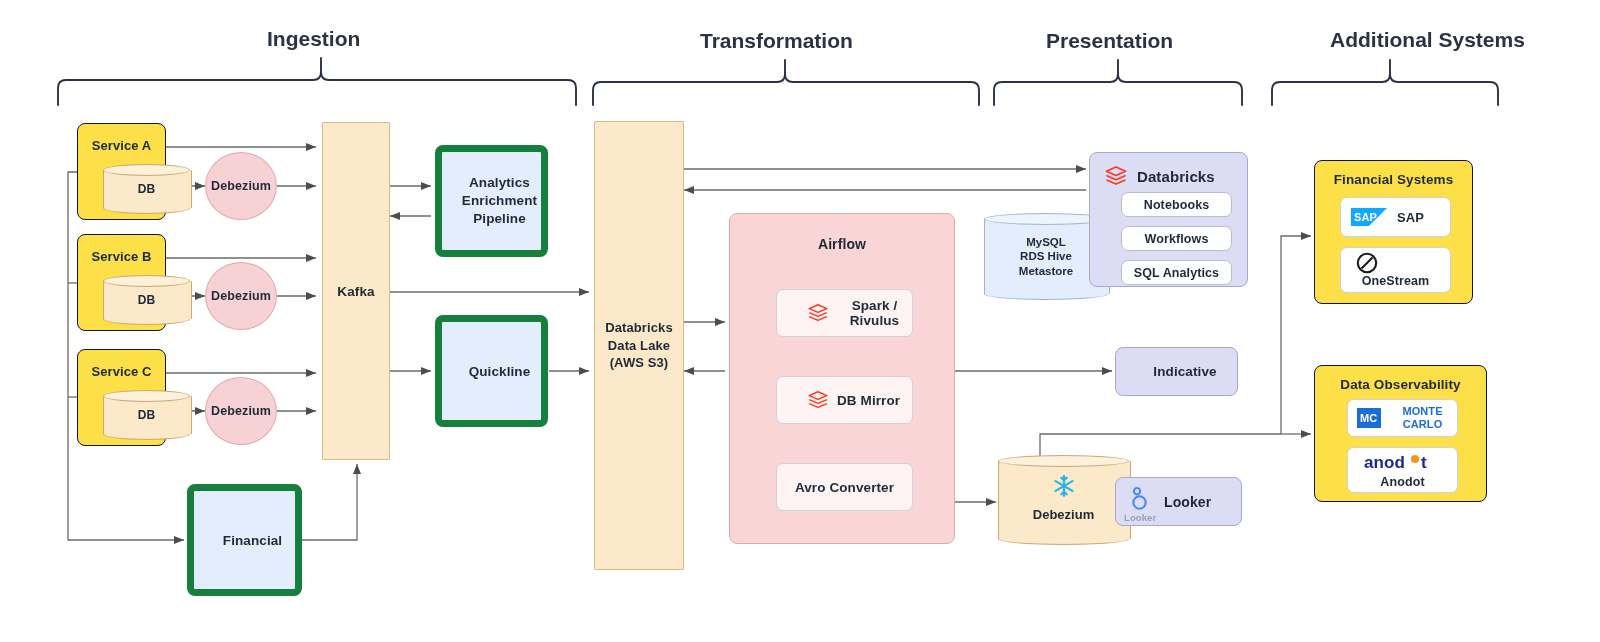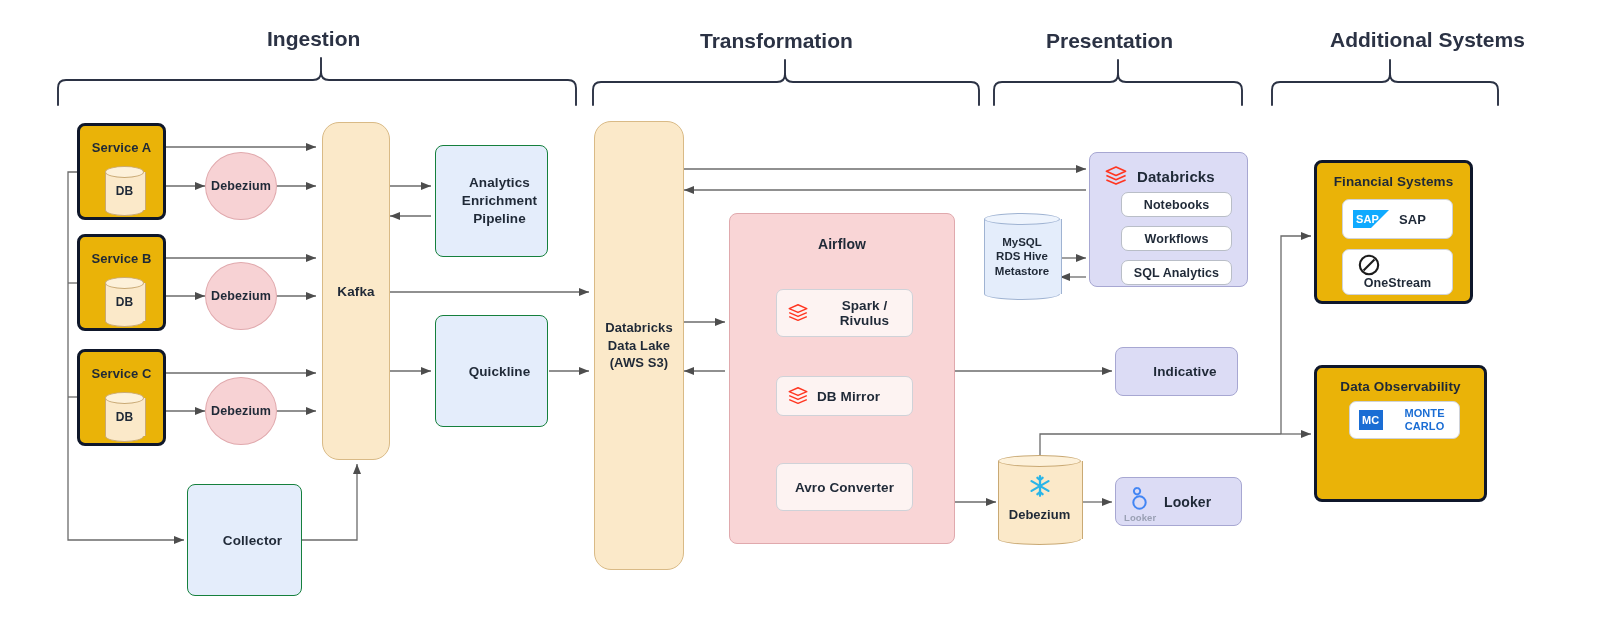--- a/index.html
+++ b/index.html
@@ -7,50 +7,50 @@
   body{font-family:"Liberation Sans",sans-serif;-webkit-font-smoothing:antialiased;}
   #stage{position:relative;width:1600px;height:642px;background:#fff;overflow:hidden;}
 
   .svg-layer{position:absolute;left:0;top:0;width:1600px;height:642px;pointer-events:none;}
 
   .node{position:absolute;box-sizing:border-box;display:flex;align-items:center;justify-content:center;
         text-align:center;color:#1f2937;font-weight:bold;letter-spacing:.1px;}
   .group-title{position:absolute;font-weight:bold;color:#2b3244;white-space:nowrap;}
 
   
-  .green  {background:#eab308;border:3px solid #0f172a;border-radius:8px;}
-  .yellow {background:#fbe9c9;border:1px solid #d9ba86;border-radius:17px;}
-  .blue   {background:#e4edfb;border:1px solid #15803d;border-radius:8px;padding-left:16px;}
+  .green  {background:#fde047;border:1px solid #0f172a;border-radius:8px;}
+  .yellow {background:#fbe9c9;border:1px solid #d9ba86;border-radius:1px;}
+  .blue   {background:#e4edfb;border:7px solid #15803d;border-radius:8px;padding-left:16px;}
   .purple {background:#dcdcf5;border:1px solid #a7a7d2;border-radius:8px;}
   .pink   {background:#f9d5d6;border:1px solid #e0a9ad;border-radius:8px;}
   .pinkell{background:#f7d2d4;border:1px solid #e0a9ad;border-radius:50%;}
   .whitecard{background:#fdf3f2;border:1px solid #cfd2d8;border-radius:7px;}
   .whitecard2{background:#ffffff;border:1px solid #b9bec7;border-radius:7px;}
   .whitecard3{background:#ffffff;border:1px solid #cfd2d8;border-radius:7px;}
 
   .svc-title{position:absolute;left:0;right:0;top:14px;font-size:13px;font-weight:bold;color:#1f2937;}
-  .cyl{position:absolute;}
+  .cyl{position:absolute;padding-left:48px;}
   .cyl .body{position:absolute;left:0;top:6px;width:100%;height:calc(100% - 12px);
              background:#fbe9c9;border-left:1px solid #c9a974;border-right:1px solid #c9a974;}
   .cyl .top{position:absolute;left:0;top:0;width:100%;height:12px;border-radius:50%;
             background:#fdf1da;border:1px solid #c9a974;box-sizing:border-box;}
   .cyl .bot{position:absolute;left:0;bottom:0;width:100%;height:12px;border-radius:50%;
             background:#fbe9c9;border:1px solid #c9a974;box-sizing:border-box;}
   .cyl .lbl{position:absolute;left:0;right:0;top:50%;transform:translateY(-50%);
             text-align:center;font-size:12px;font-weight:bold;color:#1f2937;}
 
   .cylblue .body{background:#e4edfb;border-left:1px solid #9fb3d2;border-right:1px solid #9fb3d2;}
   .cylblue .top{background:#eef4fd;border:1px solid #9fb3d2;}
   .cylblue .bot{background:#e4edfb;border:1px solid #9fb3d2;}
 
   .sub{position:absolute;box-sizing:border-box;display:flex;align-items:center;
        justify-content:center;font-size:12.5px;font-weight:bold;color:#1f2937;}
 
   .rowcard{position:absolute;box-sizing:border-box;display:flex;align-items:center;
-           gap:8px;padding-left:10px;font-size:13.5px;font-weight:bold;color:#1f2937;}
+           gap:8px;padding-left:30px;font-size:13.5px;font-weight:bold;color:#1f2937;}
 
   .boxtitle{position:absolute;left:0;right:0;top:11px;text-align:center;
             font-size:13.5px;font-weight:bold;color:#1f2937;}
   .titlerow{position:absolute;display:flex;align-items:center;gap:9px;}
   .titlerow span{font-size:15px;font-weight:bold;color:#1f2937;}
 
   .logo-badge{display:flex;align-items:center;justify-content:center;}
 </style>
 </head>
 <body>
@@ -160,21 +160,21 @@
       <div class="bot"></div>
         <div class="body"></div>
         <div class="top"></div>
       <div class="lbl">DB</div>
     </div>
   </div>
   <div class="node pinkell" style="left:205px;top:377px;width:72px;height:68px;font-size:12.5px;">Debezium</div>
 
   <div class="node yellow" style="left:322px;top:122px;width:68px;height:338px;font-size:13.5px;">Kafka</div>
 
-  <div class="node blue" style="left:187px;top:484px;width:115px;height:112px;font-size:13.5px;">Collector</div>
+  <div class="node blue" style="left:187px;top:484px;width:115px;height:112px;font-size:13.5px;">Financial</div>
 
   <div class="node blue" style="left:435px;top:145px;width:113px;height:112px;font-size:13.5px;line-height:1.35;">
     <div>
       <div>Analytics</div>
       <div>Enrichment</div>
       <div>Pipeline</div>
     </div>
   </div>
 
   <div class="node blue" style="left:435px;top:315px;width:113px;height:112px;font-size:13.5px;">Quickline</div>
@@ -196,21 +196,21 @@
           <g fill="none" stroke="#ff3621" stroke-width="1.5" stroke-linejoin="round">
             <path d="M2.4 7.2 L12 3 L21.6 7.2 L12 11.4 Z"></path>
             <path d="M2.4 11.6 L12 15.8 L21.6 11.6"></path>
             <path d="M2.4 15.9 L12 20.1 L21.6 15.9"></path>
           </g>
         </svg>
       </span>
       <span>Spark / Rivulus</span>
     </div>
 
-    <div class="rowcard whitecard" style="left:46px;top:162px;width:137px;height:40px;">
+    <div class="rowcard whitecard" style="left:46px;top:162px;width:137px;height:48px;">
       <span class="logo-badge">
         <svg width="22" height="22" viewBox="0 0 24 24">
           <g fill="none" stroke="#ff3621" stroke-width="1.5" stroke-linejoin="round">
             <path d="M2.4 7.2 L12 3 L21.6 7.2 L12 11.4 Z"></path>
             <path d="M2.4 11.6 L12 15.8 L21.6 11.6"></path>
             <path d="M2.4 15.9 L12 20.1 L21.6 15.9"></path>
           </g>
         </svg>
       </span>
       <span>DB Mirror</span>
@@ -309,15 +309,25 @@
     <div class="boxtitle">Data Observability</div>
     <div class="rowcard whitecard3" style="left:32px;top:33px;width:111px;height:38px;padding-left:9px;gap:7px;">
       <span class="logo-badge">
         <svg width="24" height="22" viewBox="0 0 24 22">
           <rect x="0" y="1" width="24" height="20" fill="#1a6dd4"></rect>
           <text x="3" y="15" font-family="'Liberation Sans',sans-serif" font-size="11" font-weight="bold" fill="#ffffff">MC</text>
         </svg>
       </span>
       <span style="font-size:11px;line-height:1.15;color:#1a6dd4;white-space:pre-line;">MONTE CARLO</span>
     </div>
+    <div class="whitecard3" style="position:absolute;left:32px;top:81px;width:111px;height:46px;box-sizing:border-box;">
+      <span class="logo-badge" style="position:absolute;left:0;right:0;top:5px;justify-content:center;">
+        <svg width="78" height="19" viewBox="0 0 78 19">
+          <text x="0" y="15" font-family="'Liberation Sans',sans-serif" font-size="17" font-weight="bold" fill="#1b2a8c">anod</text>
+          <circle cx="51" cy="6" r="4.1" fill="#f7941e"></circle>
+          <text x="57" y="15" font-family="'Liberation Sans',sans-serif" font-size="17" font-weight="bold" fill="#1b2a8c">t</text>
+        </svg>
+      </span>
+      <span style="position:absolute;left:0;right:0;bottom:3px;text-align:center;font-size:12.5px;font-weight:bold;color:#1f2937;">Anodot</span>
+    </div>
   </div>
 
 </div>
 
 </body></html>

